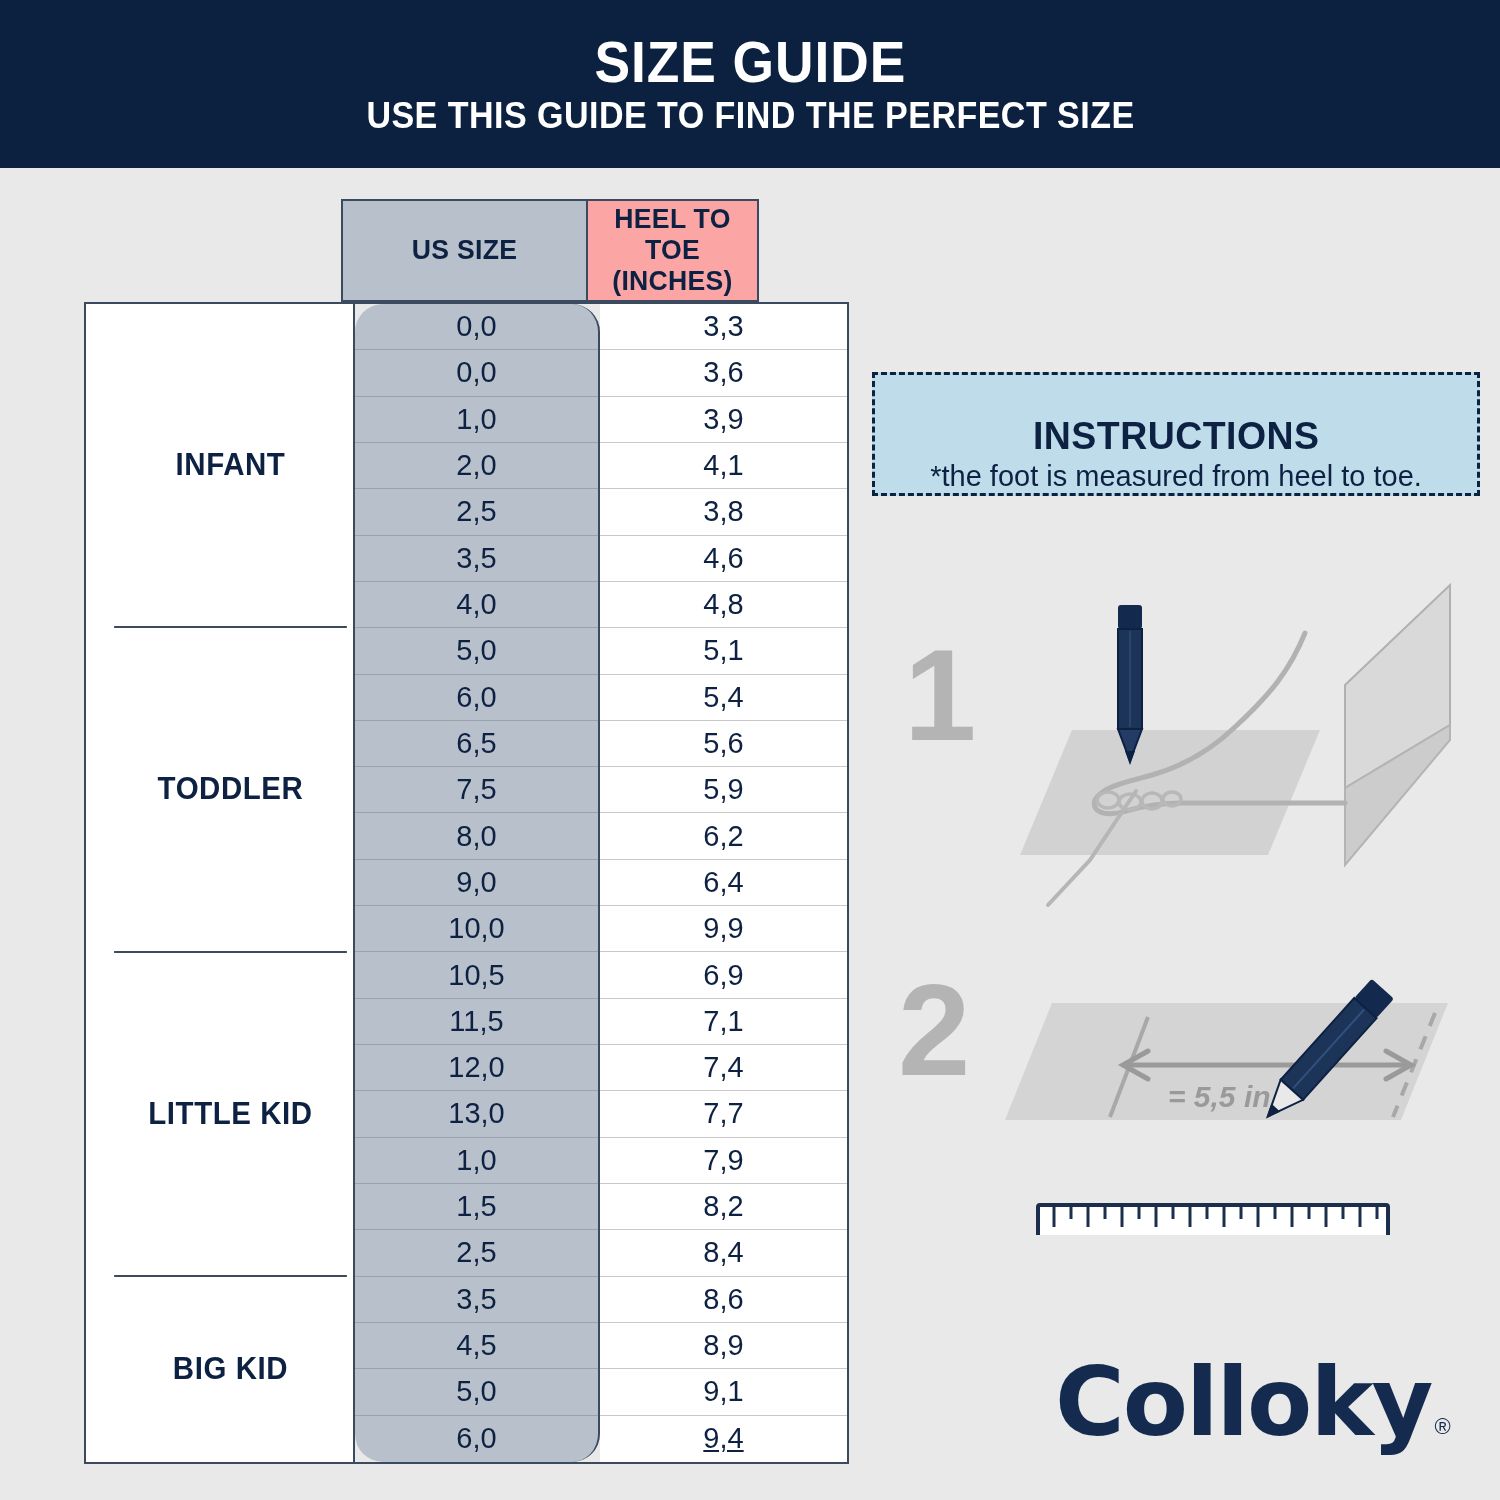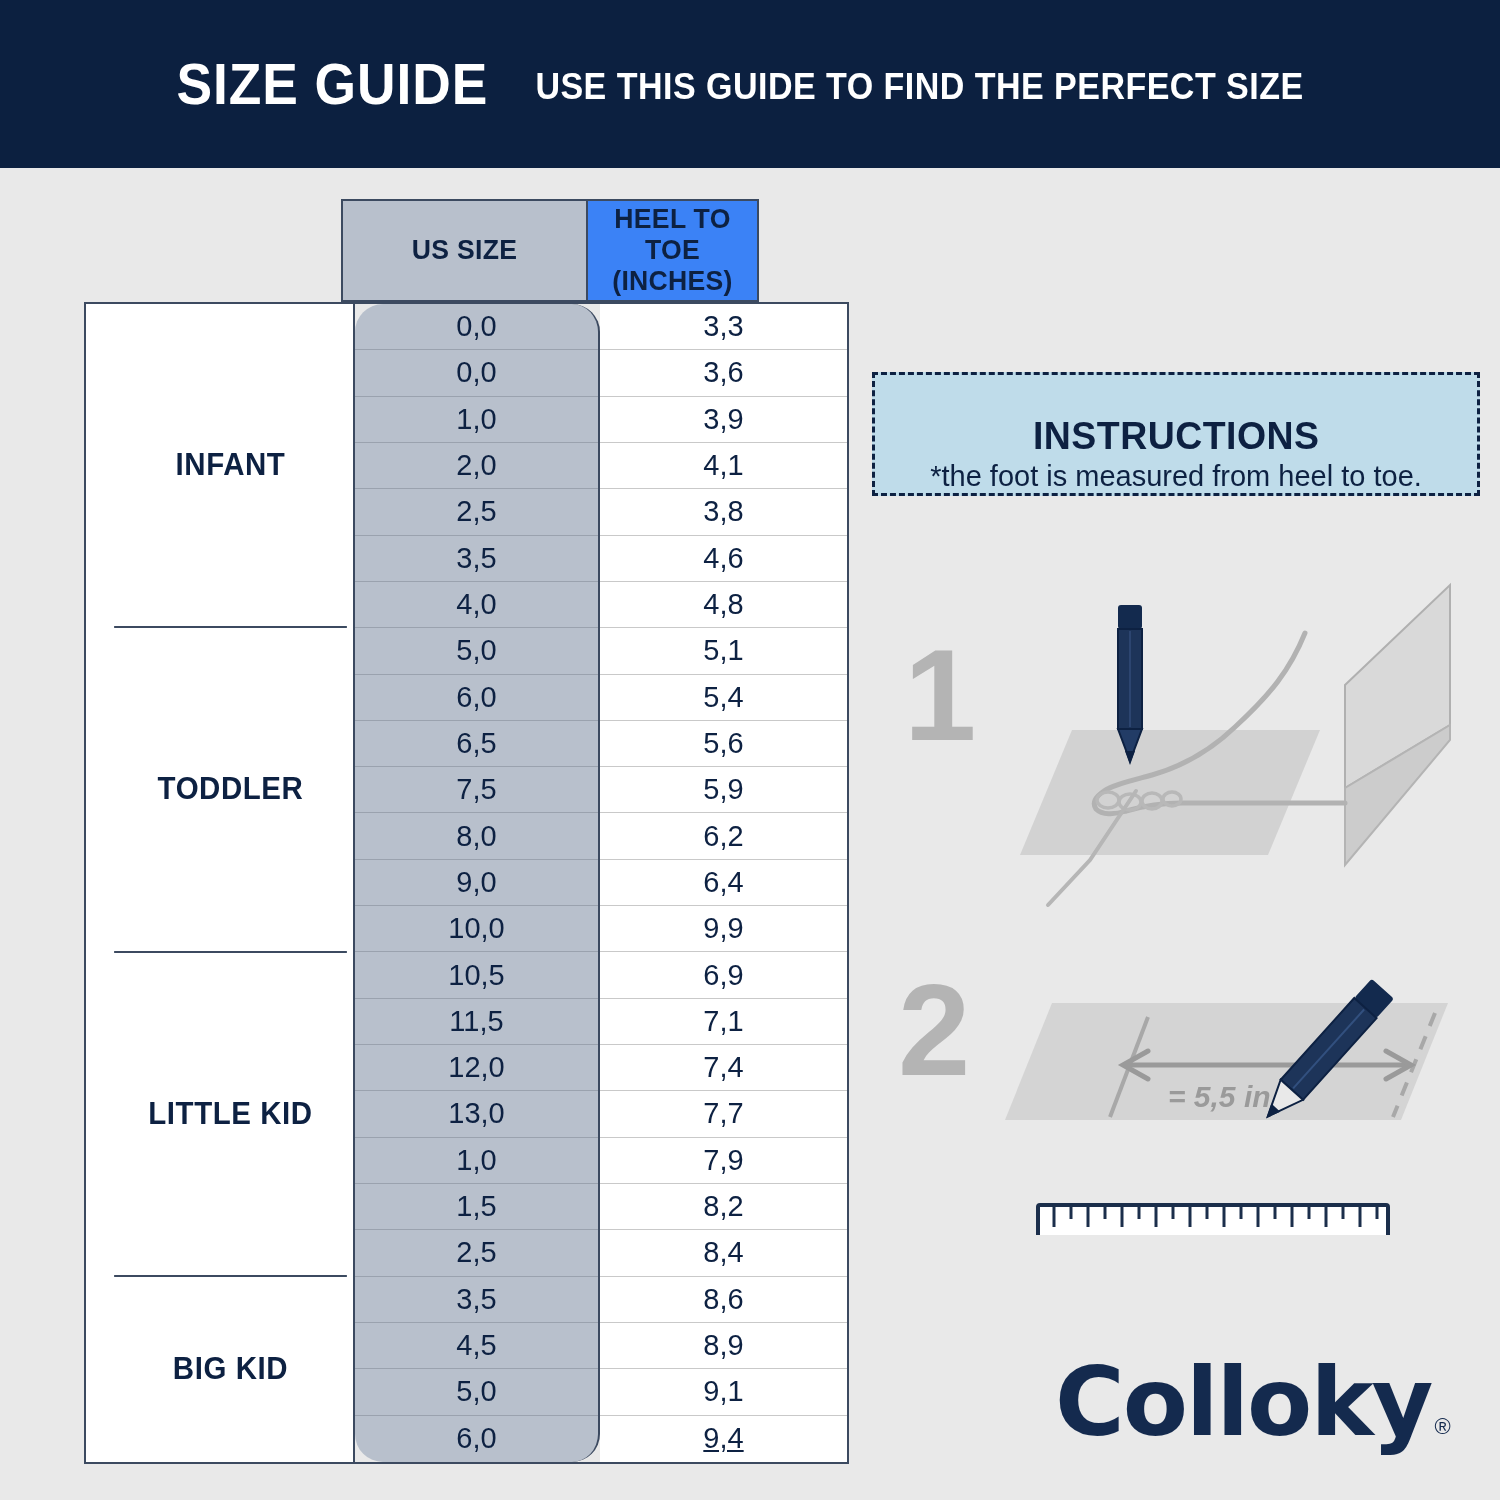--- a/index.html
+++ b/index.html
@@ -8,21 +8,21 @@
     background:#e9e9e9;
     font-family:"Liberation Sans","DejaVu Sans",sans-serif;
     color:#0d2142;
     overflow:hidden;
     position:relative;
   }
   
   .header{
     position:absolute;left:0;top:0;width:1500px;height:168px;
     background:#0c2040;
-    display:flex;flex-direction:row;align-items:center;justify-content:center;
+    display:flex;flex-direction:column;align-items:center;justify-content:center;
   }
   .header-title{
     font-size:58px;font-weight:bold;color:#ffffff;
     letter-spacing:1px;line-height:1.02;
     text-transform:uppercase;
     transform:scaleX(0.92);
   }
   .header-sub{
     font-size:37px;font-weight:bold;color:#ffffff;
     letter-spacing:0.5px;line-height:1.05;margin-top:6px;
@@ -40,21 +40,21 @@
     display:flex;
     border:2px solid #3c4a60;
     box-sizing:border-box;
   }
   .th-us{
     width:245px;background:#b8c0cc;
     display:flex;align-items:center;justify-content:center;
     border-right:2px solid #3c4a60;box-sizing:border-box;
   }
   .th-hl{
-    flex:1;background:#3b82f6;
+    flex:1;background:#fca5a5;
     display:flex;align-items:center;justify-content:flex-end;
     box-sizing:border-box;
   }
   .th-txt{
     font-size:28px;font-weight:bold;text-align:center;line-height:1.1;
     letter-spacing:0.3px;color:#0d2142;transform:scaleX(0.95);
   }
 
   .tbody{
     position:absolute;left:0;top:103px;width:765px;height:1162px;

